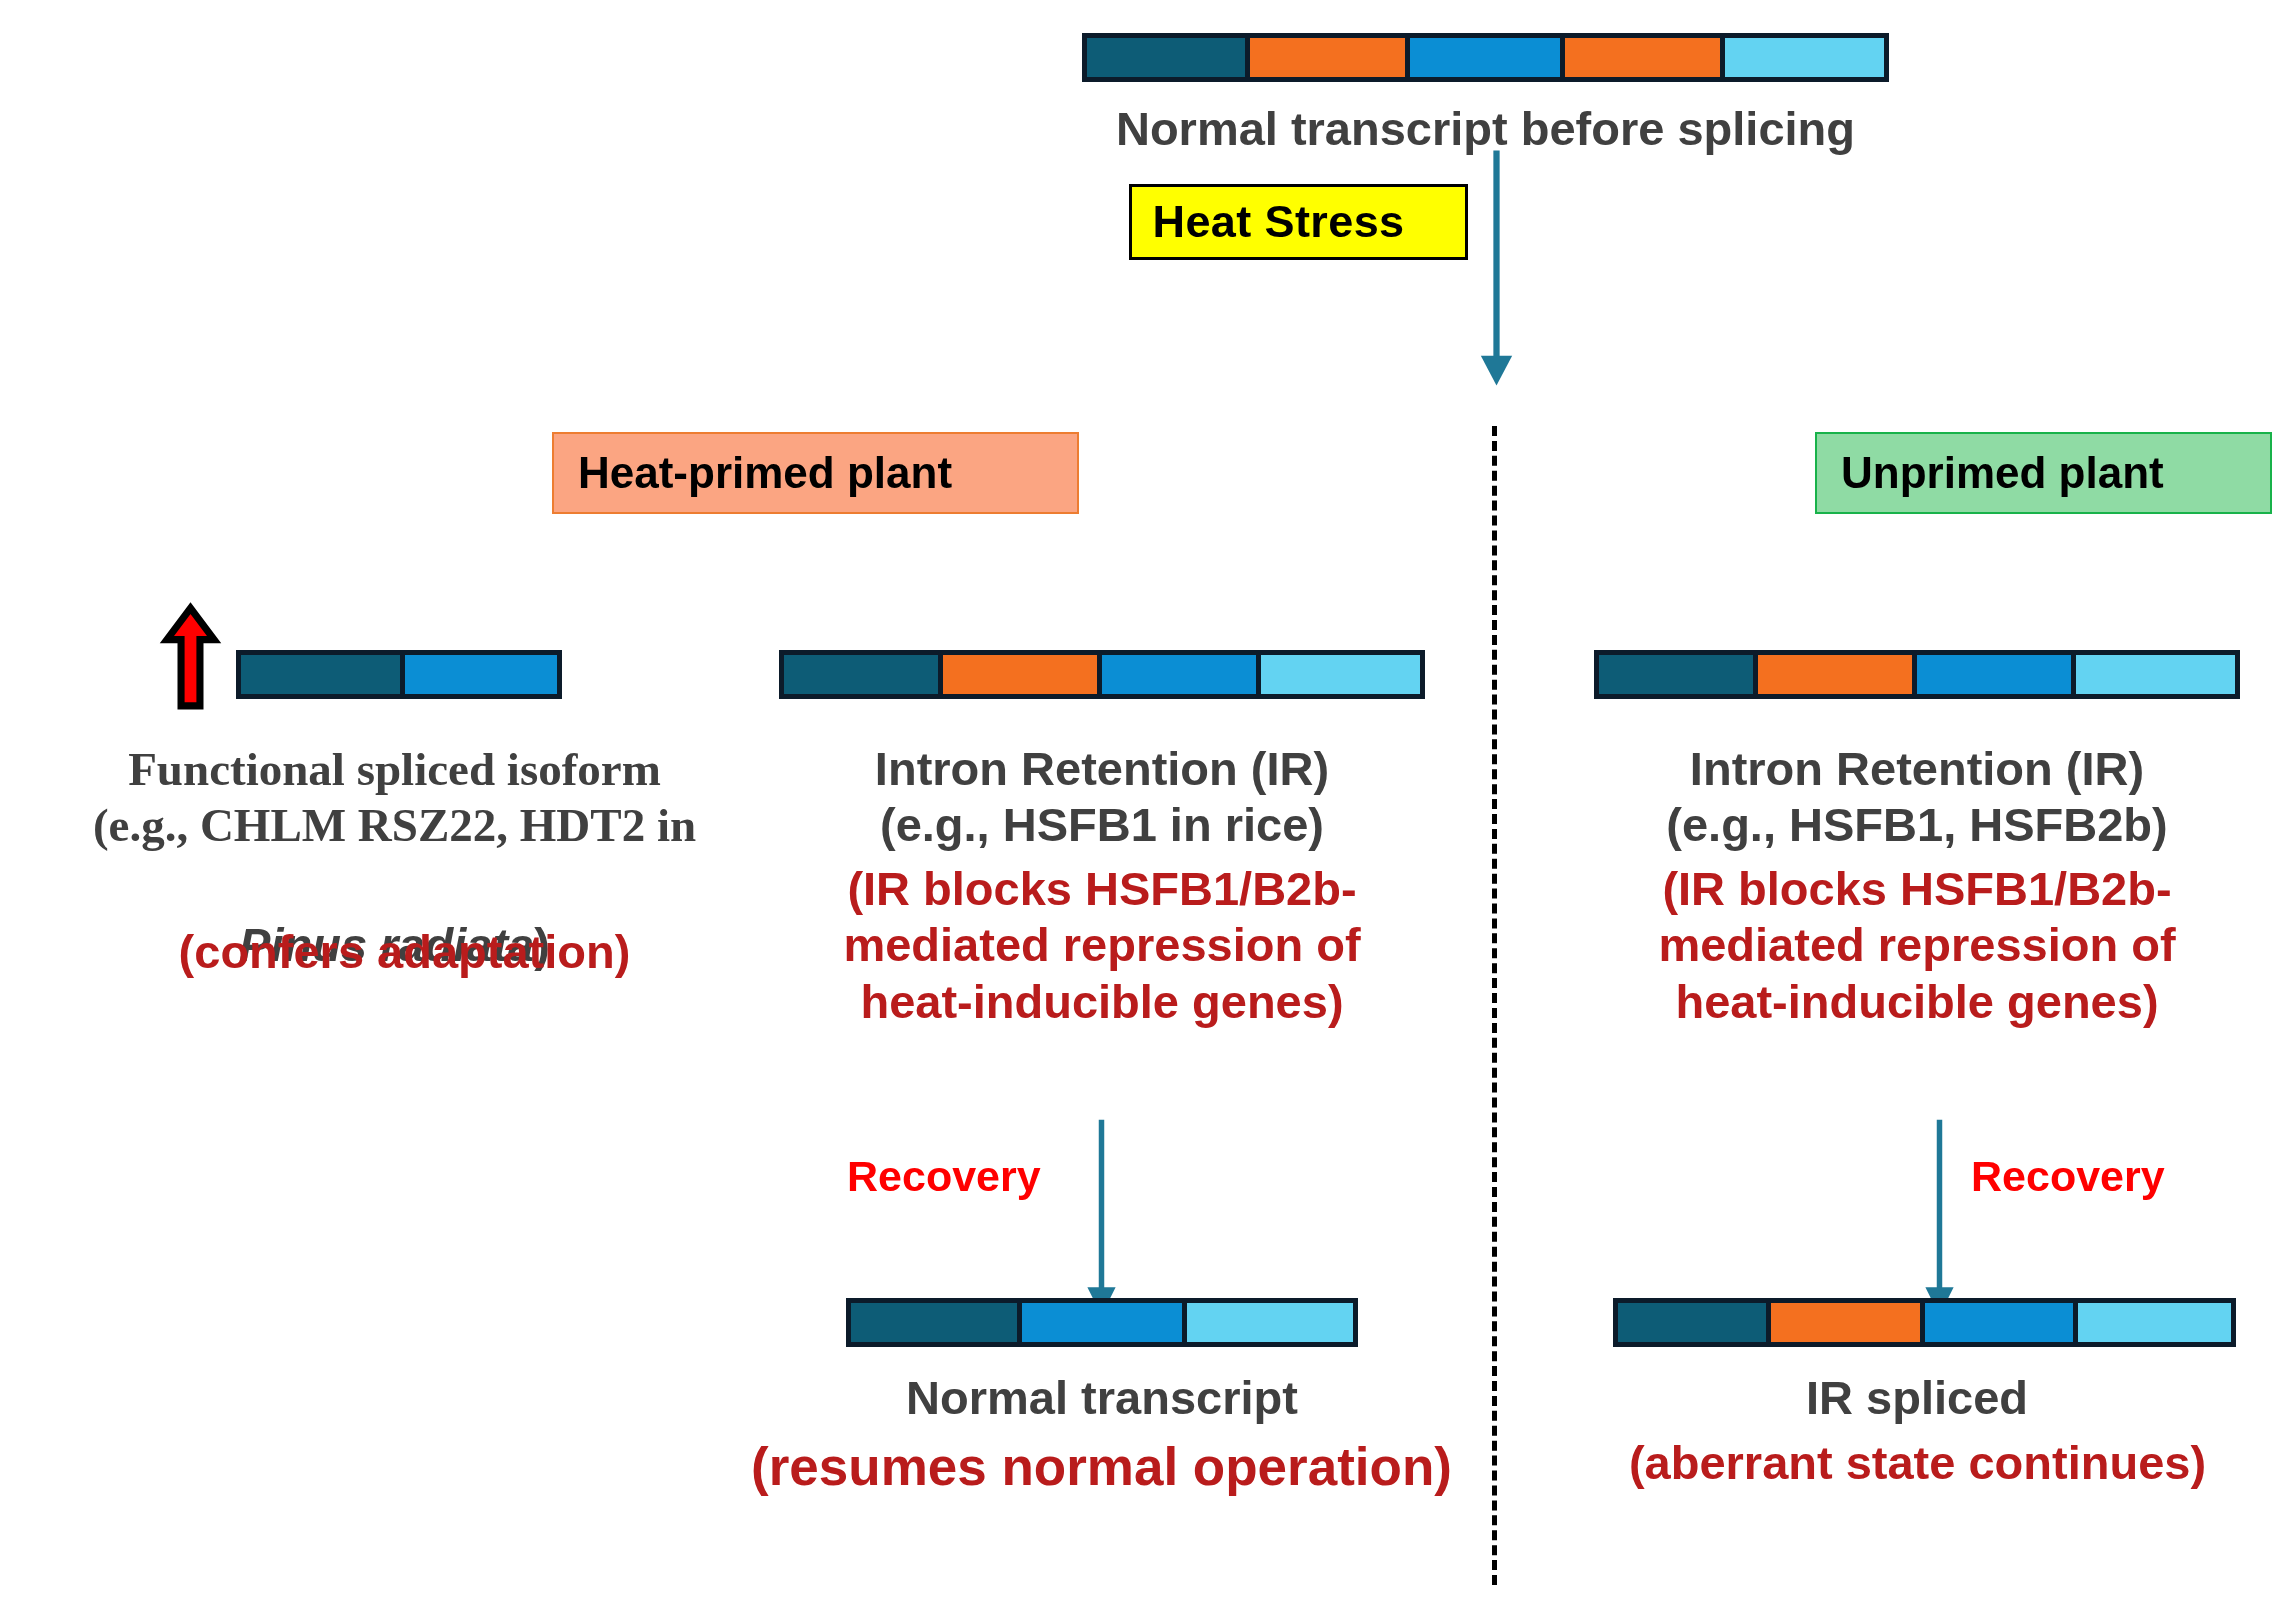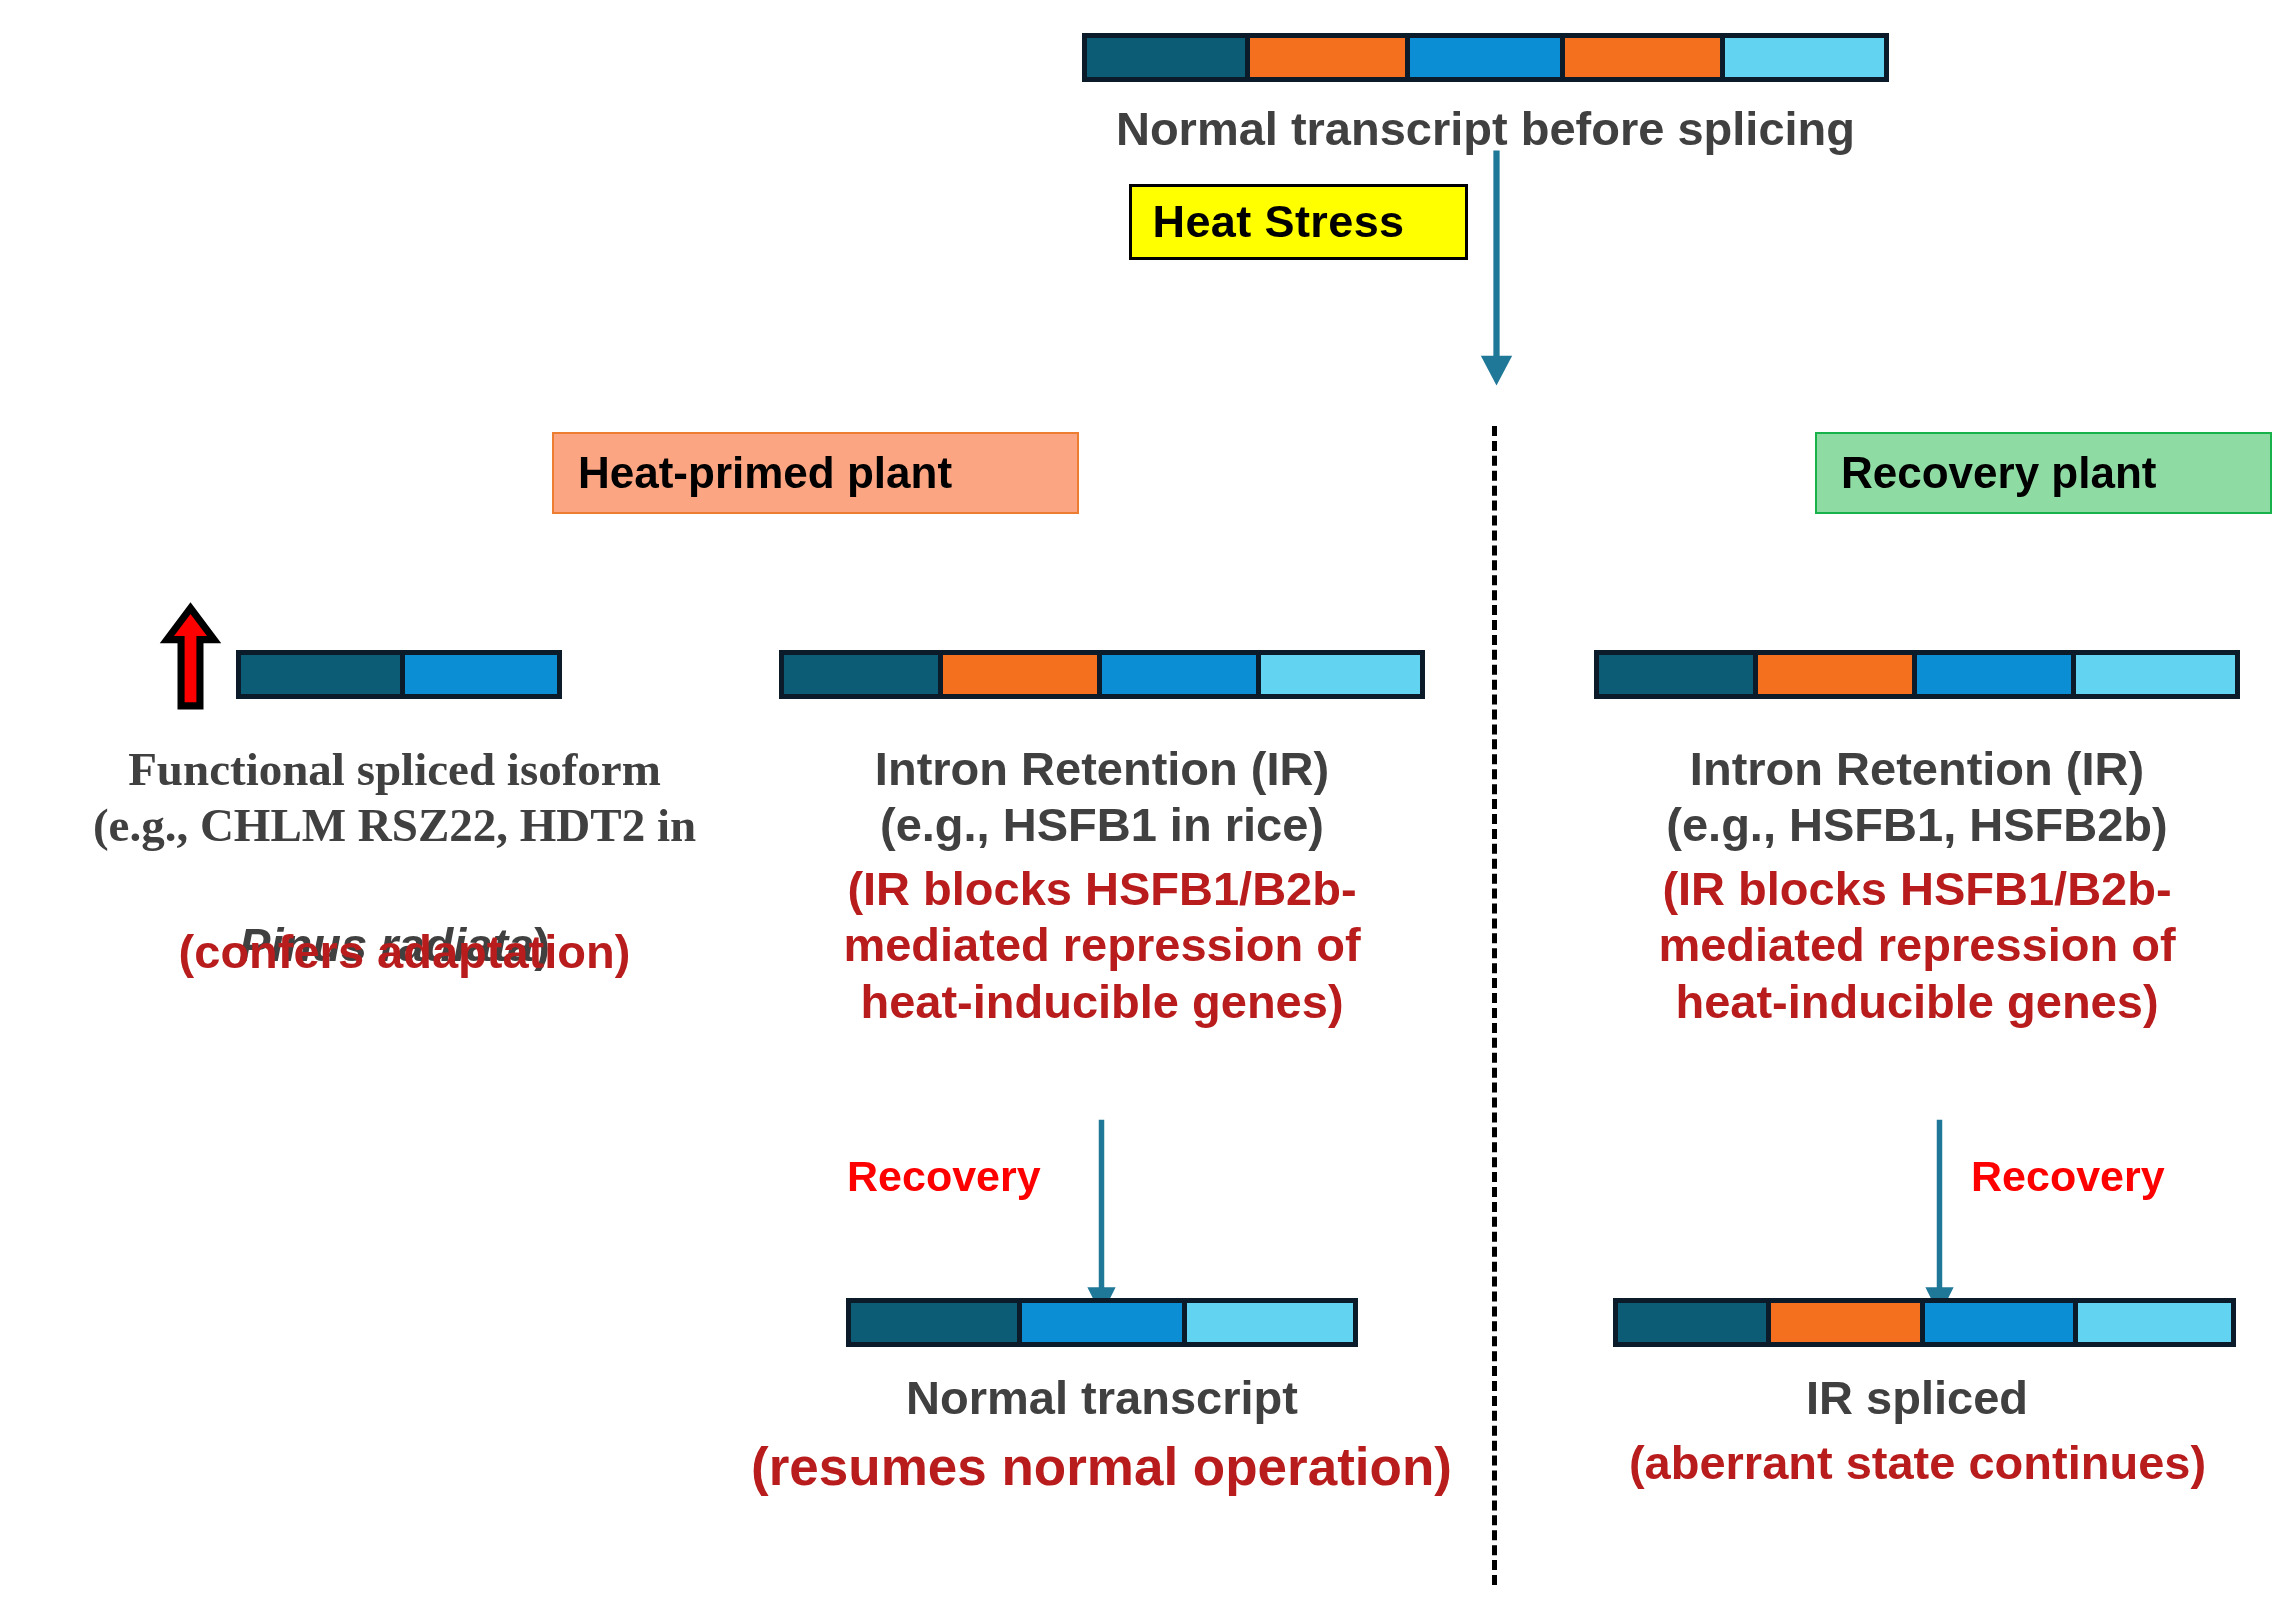--- a/index.html
+++ b/index.html
@@ -122,21 +122,21 @@
   <polygon points="30,300 10,262 50,262" fill="#1f7897"></polygon>
 </svg>
 
 <div class="divider" style="left:1492px; top:426px; height:1159px;"></div>
 
 <div class="tag-box tag-primed" style="left:552px; top:432px; width:527px; height:82px;">
   <span>Heat-primed plant</span>
 </div>
 
 <div class="tag-box tag-unprimed" style="left:1815px; top:432px; width:457px; height:82px;">
-  <span>Recovery plant</span>
+  <span>Unprimed plant</span>
 </div>
 
 <svg class="arrow-red" style="left:162px; top:605px;" width="57" height="104" viewBox="0 0 72 132">
   <polygon points="36,4 66,44 48,44 48,128 24,128 24,44 6,44" fill="#ff0000" stroke="#000000" stroke-width="9" stroke-linejoin="miter"></polygon>
 </svg>
 
 <div class="transcript" style="left:236px; top:650px; width:326px;">
   <div class="seg" style="width:52%; background:#0d5c76;"></div>
   <div class="seg" style="width:48%; background:#0b8ed4;"></div>
 </div>

